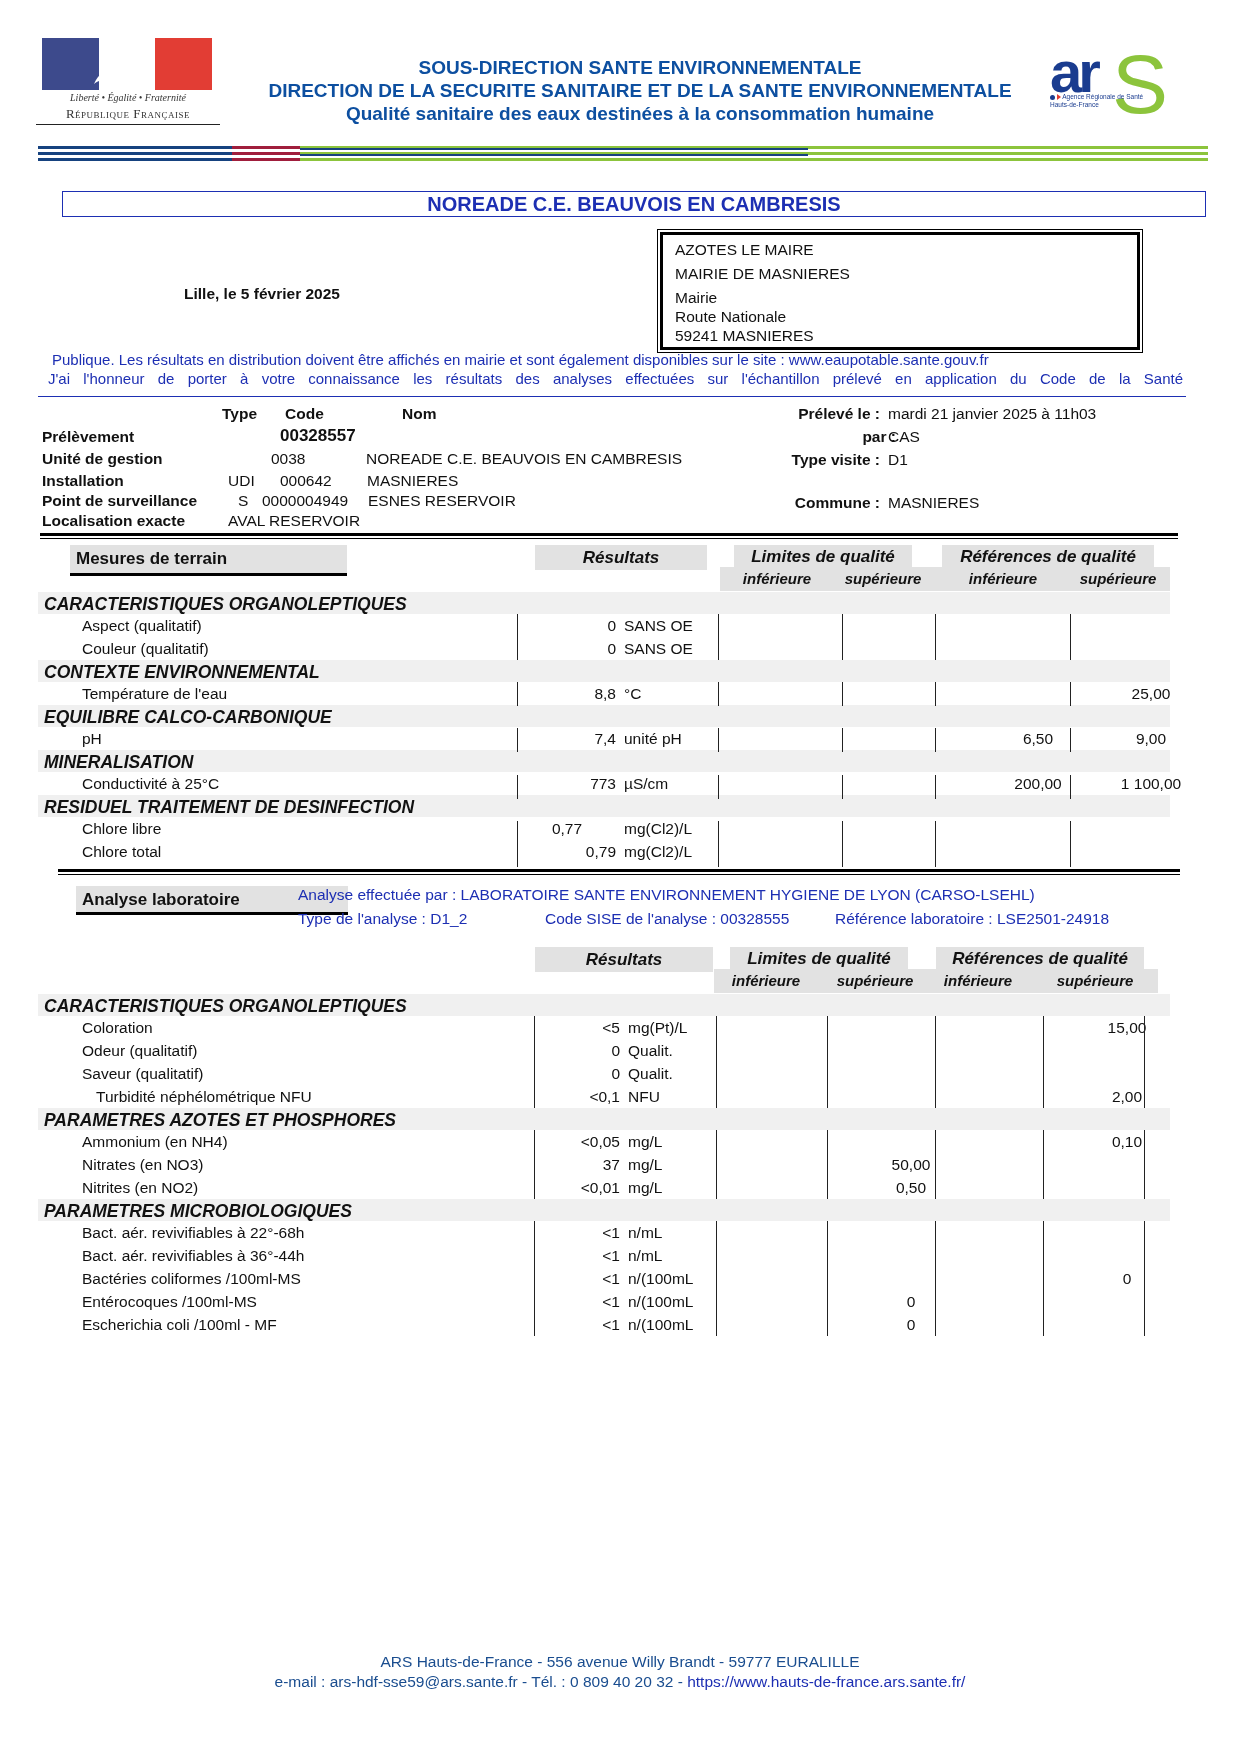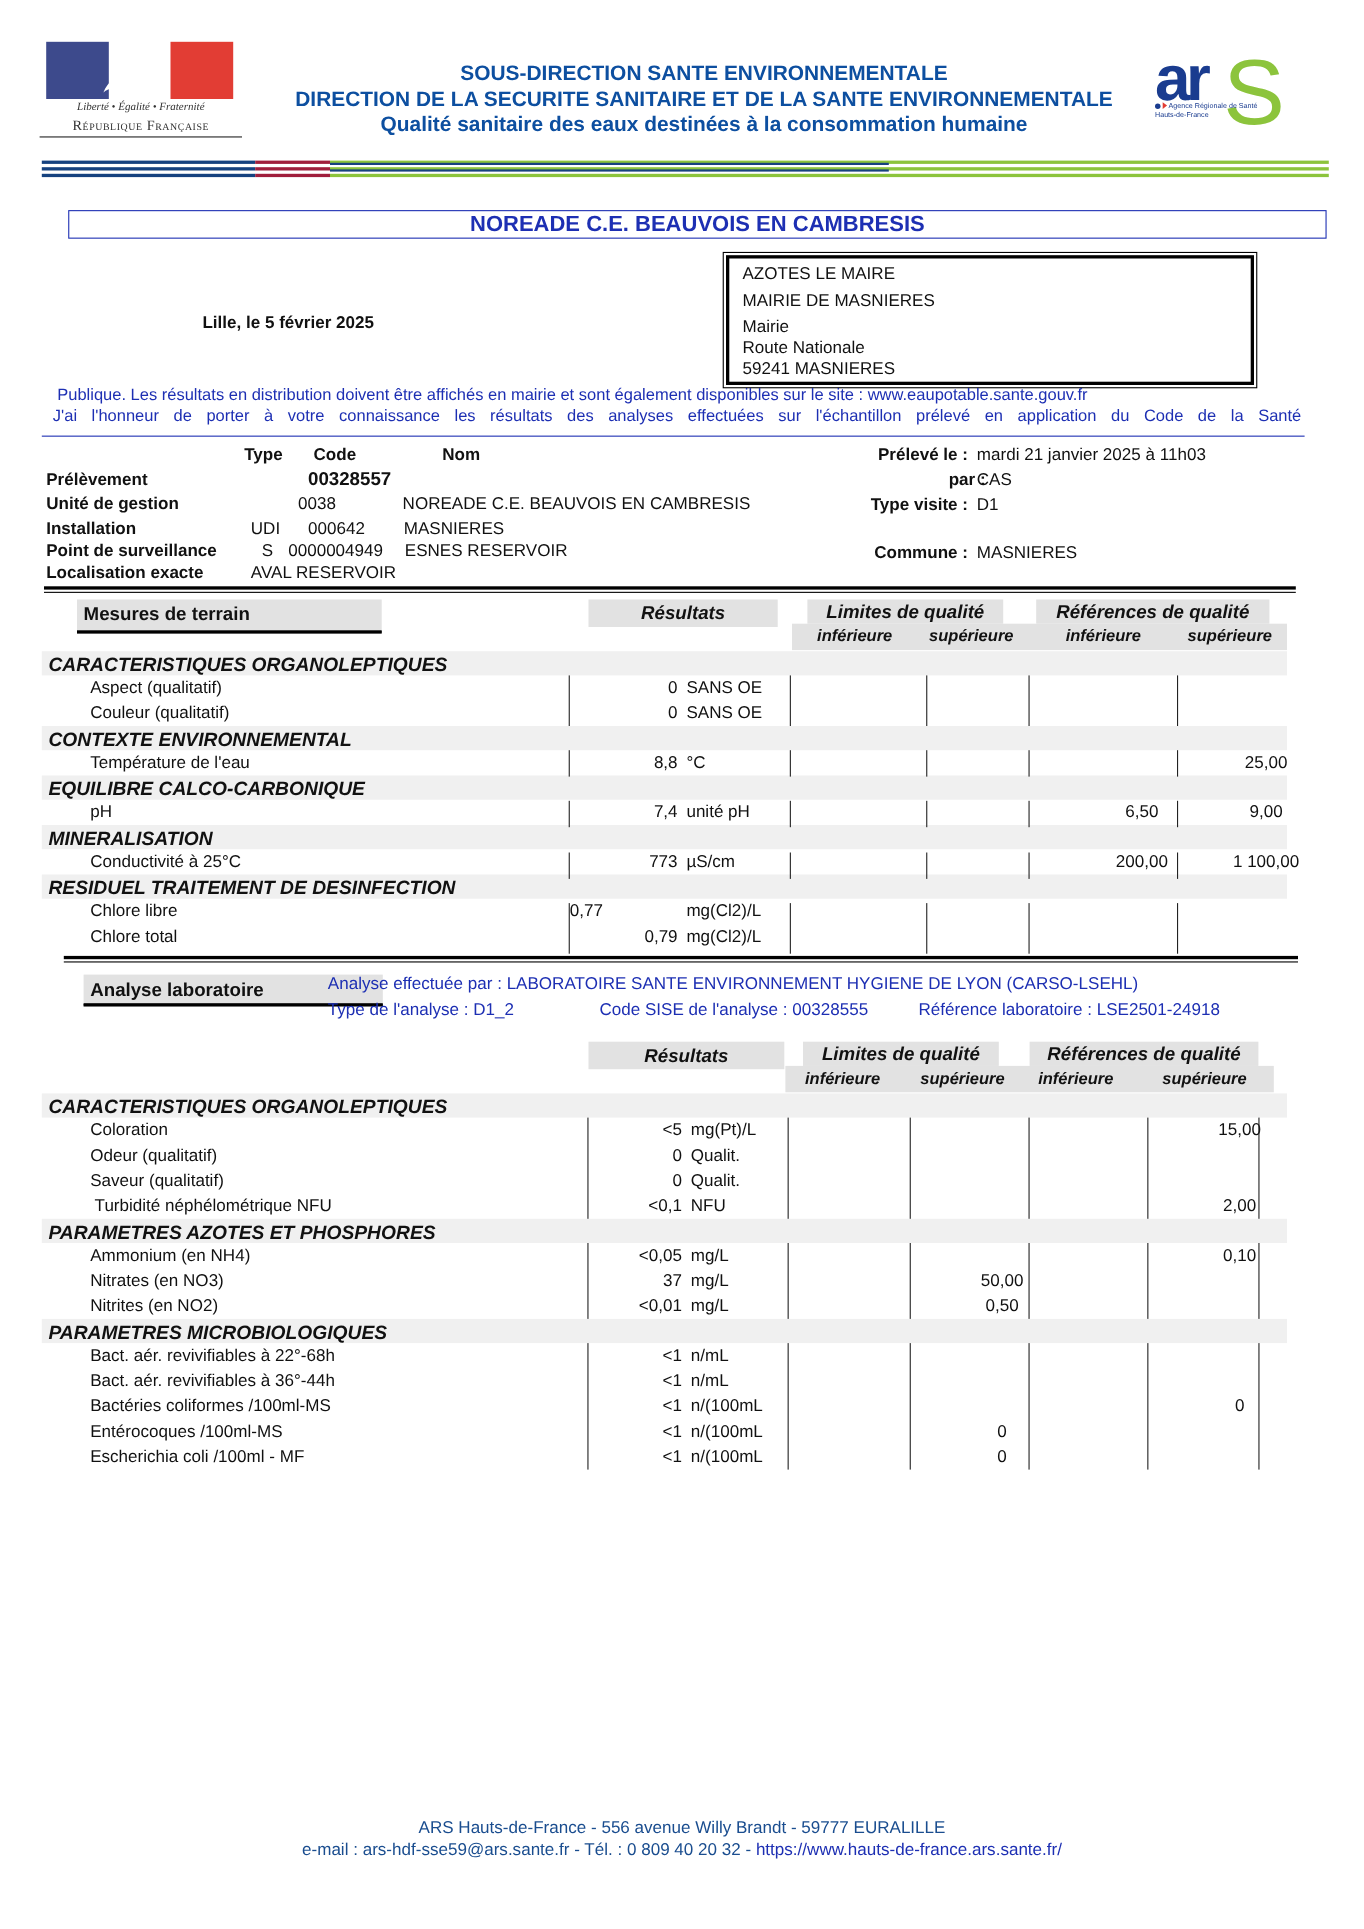--- a/index.html
+++ b/index.html
@@ -207,21 +207,21 @@
       <span class="abs" style="left:586px">µS/cm</span>
       <span class="abs" style="left:945px;width:110px;text-align:center">200,00</span>
       <span class="abs" style="left:1058px;width:110px;text-align:center">1 100,00</span>
     </div>
   </div>
 
   <div class="group-row">RESIDUEL TRAITEMENT DE DESINFECTION</div>
   <div>
     <div class="prow" style="position:relative">
       <span class="abs" style="left:44px">Chlore libre</span>
-      <span class="abs" style="left:480px;width:98px;text-align:left">0,77</span>
+      <span class="abs" style="left:480px;width:98px;text-align:center">0,77</span>
       <span class="abs" style="left:586px">mg(Cl2)/L</span>
     </div>
   </div>
   <div>
     <div class="prow" style="position:relative">
       <span class="abs" style="left:44px">Chlore total</span>
       <span class="abs" style="left:480px;width:98px;text-align:right">0,79</span>
       <span class="abs" style="left:586px">mg(Cl2)/L</span>
     </div>
   </div>
@@ -301,21 +301,21 @@
     </div>
   <div>
       <div class="prow" style="position:relative;height:23px">
     <span class="abs" style="left:44px">Saveur (qualitatif)</span>
     <span class="abs" style="left:480px;width:102px;text-align:right">0</span>
     <span class="abs" style="left:590px">Qualit.</span>
   </div>
     </div>
   <div>
       <div class="prow" style="position:relative;height:23px">
-    <span class="abs" style="left:48px">Turbidité néphélométrique NFU</span>
+    <span class="abs" style="left:58px">Turbidité néphélométrique NFU</span>
     <span class="abs" style="left:480px;width:102px;text-align:right">&lt;0,1</span>
     <span class="abs" style="left:590px">NFU</span>
     <span class="abs" style="left:1034px;width:110px;text-align:center">2,00</span>
   </div>
     </div>
 
   <div class="group-row">PARAMETRES AZOTES ET PHOSPHORES</div>
   <div>
       <div class="prow" style="position:relative;height:23px">
     <span class="abs" style="left:44px">Ammonium (en NH4)</span>

